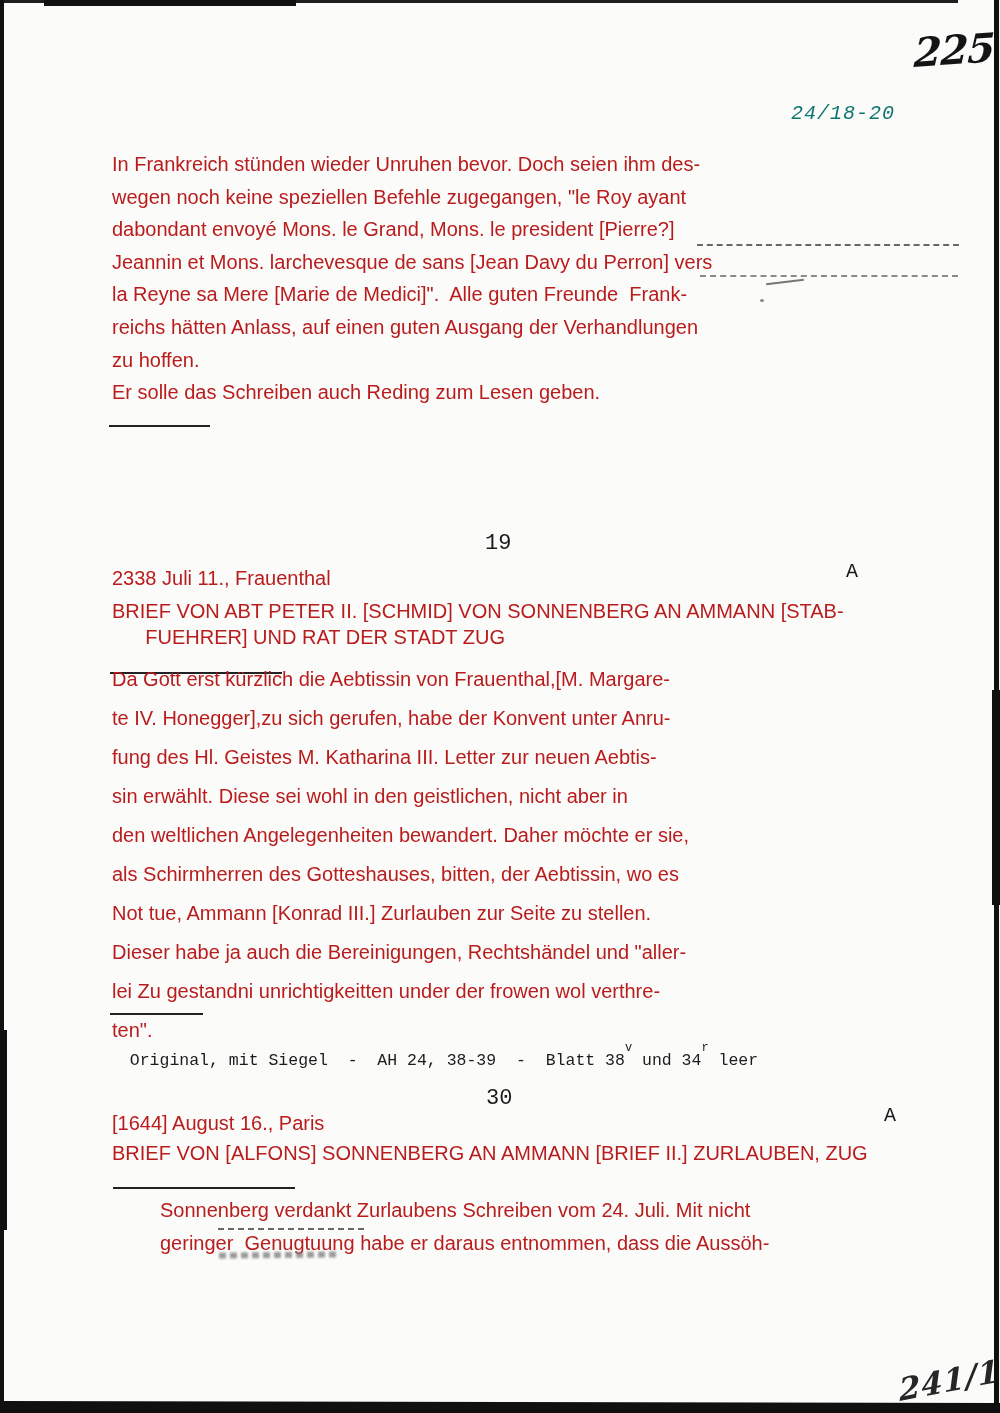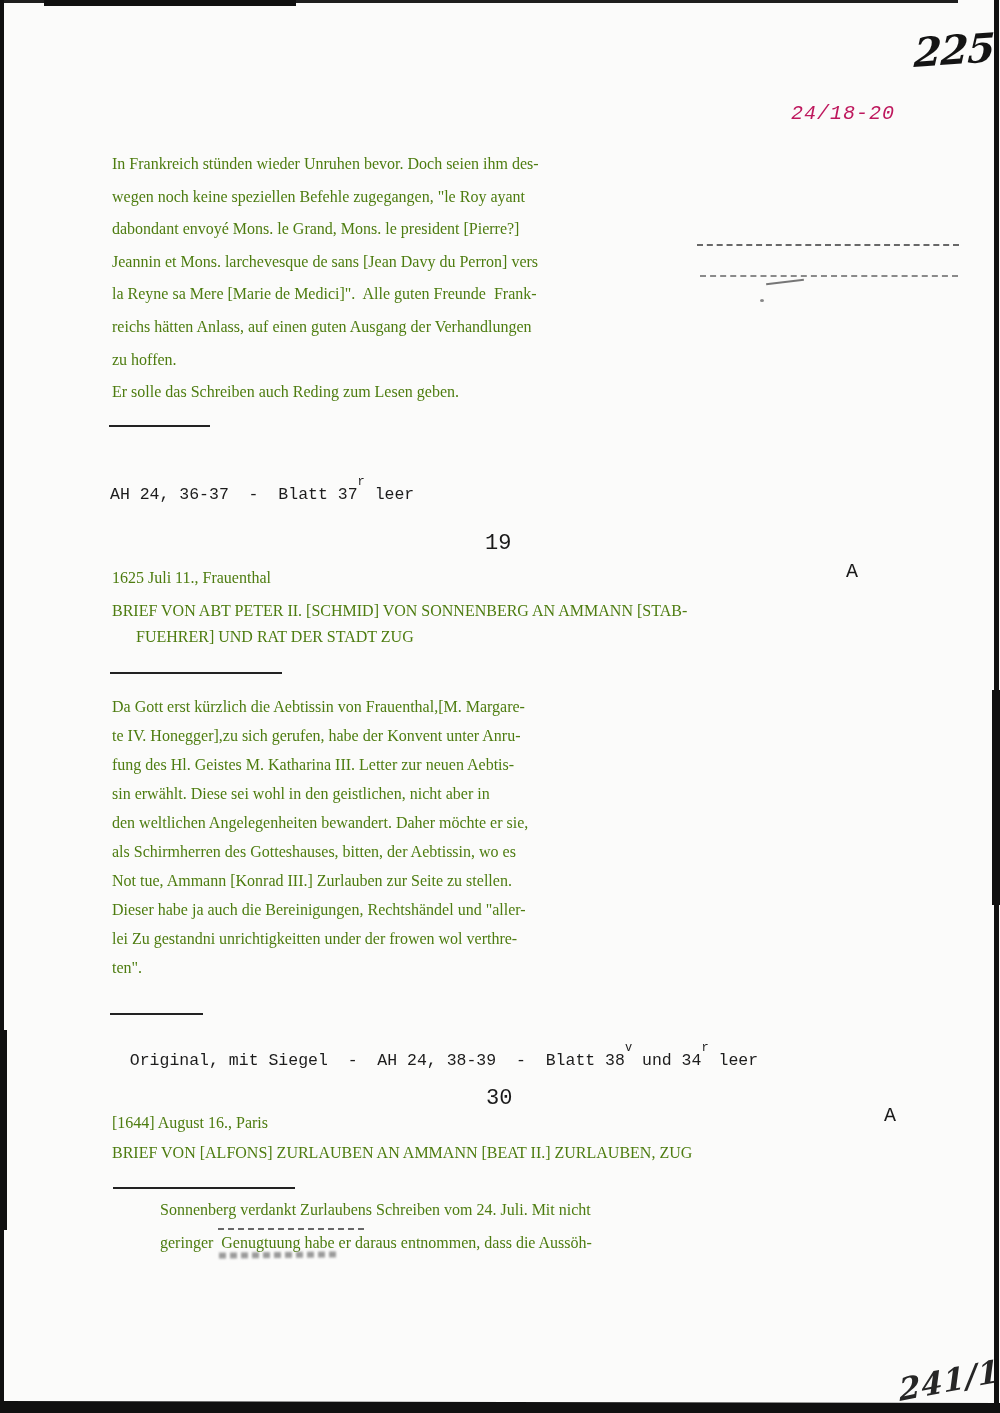--- a/index.html
+++ b/index.html
@@ -5,43 +5,43 @@
   html,body{margin:0;padding:0;}
   body{
     width:1000px;height:1413px;position:relative;overflow:hidden;
     background:#fbfbfa;
     font-family:"Liberation Mono",monospace;
     color:#1b1b1b;
   }
   .abs{position:absolute;}
   
   .tw{
-    font-family:Liberation Serif, serif;
-    font-size:16px;line-height:32.6px;white-space:pre;
-    color:#4d7c0f;letter-spacing:0px;
+    font-family:Liberation Sans, sans-serif;
+    font-size:20px;line-height:32.6px;white-space:pre;
+    color:#b91c1c;letter-spacing:0px;
   }
   .tw-title{line-height:26px;}
   .tw-small{
     font-family:"Liberation Mono",monospace;
     font-size:16.5px;line-height:19.5px;white-space:pre;color:#1c1c1c;
   }
   .tw-small sup,.sup{
     font-size:12px;position:relative;top:-7px;
   }
   .doc-number{
     font-family:"Liberation Mono",monospace;
     font-size:22px;color:#1a1a1a;
   }
   .marginal{
     font-family:"Liberation Mono",monospace;
     font-size:20px;color:#1a1a1a;
   }
   .archive-ref{
     font-family:"Liberation Mono",monospace;
-    font-style:italic;font-size:20px;color:#be185d;letter-spacing:1px;
+    font-style:italic;font-size:20px;color:#0f766e;letter-spacing:1px;
   }
   .handwriting{
     font-family:"DejaVu Serif",serif;
     font-style:italic;color:#141414;
   }
   .hw-top{
     font-size:40px;font-weight:700;letter-spacing:-1px;
     transform:rotate(-4deg) skewX(-6deg);
   }
   .hw-bottom{
@@ -89,34 +89,33 @@
 zu hoffen.
 Er solle das Schreiben auch Reding zum Lesen geben.</div>
 
 <div class="abs pencil-dash" style="left:697px;top:244px;width:262px;"></div>
 <div class="abs pencil-dash" style="left:700px;top:275px;width:258px;opacity:.65;"></div>
 <div class="abs pencil-tick" style="left:766px;top:281px;width:38px;"></div>
 <div class="abs pencil-dot" style="left:760px;top:299px;"></div>
 
 <div class="abs rule" style="left:109px;top:425px;width:101px;"></div>
 <div class="abs tw-small" style="left:110px;top:441px;">
-  <div><span>AH 24, 36-37  -  Blatt 37</span><sup>r</sup><span> leer</span></div>
 </div>
 
 <div class="abs doc-number" style="left:485px;top:531px;">19</div>
 
-<div class="abs tw" style="left:112px;top:562px;">1625 Juli 11., Frauenthal</div>
+<div class="abs tw" style="left:112px;top:562px;">2338 Juli 11., Frauenthal</div>
 <div class="abs marginal" style="left:846px;top:560px;">A</div>
 
 <div class="abs tw tw-title" style="left:112px;top:598px;">BRIEF VON ABT PETER II. [SCHMID] VON SONNENBERG AN AMMANN [STAB-
       FUEHRER] UND RAT DER STADT ZUG</div>
 
 <div class="abs rule" style="left:110px;top:672px;width:172px;"></div>
 
-<div class="abs tw" style="left:112px;top:692px;line-height:29px;">Da Gott erst kürzlich die Aebtissin von Frauenthal,[M. Margare-
+<div class="abs tw" style="left:112px;top:660px;line-height:39px;">Da Gott erst kürzlich die Aebtissin von Frauenthal,[M. Margare-
 te IV. Honegger],zu sich gerufen, habe der Konvent unter Anru-
 fung des Hl. Geistes M. Katharina III. Letter zur neuen Aebtis-
 sin erwählt. Diese sei wohl in den geistlichen, nicht aber in
 den weltlichen Angelegenheiten bewandert. Daher möchte er sie,
 als Schirmherren des Gotteshauses, bitten, der Aebtissin, wo es
 Not tue, Ammann [Konrad III.] Zurlauben zur Seite zu stellen.
 Dieser habe ja auch die Bereinigungen, Rechtshändel und "aller-
 lei Zu gestandni unrichtigkeitten under der frowen wol verthre-
 ten".</div>
 
@@ -124,21 +123,21 @@
 
 <div class="abs tw-small" style="left:110px;top:1026px;">
   <span>Original, mit Siegel  -  AH 24, 38-39  -  Blatt 38</span><sup>v</sup><span> und 34</span><sup>r</sup><span> leer</span>
 </div>
 
 <div class="abs doc-number" style="left:486px;top:1086px;">30</div>
 
 <div class="abs tw" style="left:112px;top:1107px;text-align:center;">[1644] August 16., Paris</div>
 <div class="abs marginal" style="left:884px;top:1104px;">A</div>
 
-<div class="abs tw" style="left:112px;top:1137px;">BRIEF VON [ALFONS] ZURLAUBEN AN AMMANN [BEAT II.] ZURLAUBEN, ZUG</div>
+<div class="abs tw" style="left:112px;top:1137px;">BRIEF VON [ALFONS] SONNENBERG AN AMMANN [BRIEF II.] ZURLAUBEN, ZUG</div>
 
 <div class="abs rule" style="left:113px;top:1187px;width:182px;"></div>
 
 <div class="abs tw" style="left:112px;top:1194px;margin-left:48px;">Sonnenberg verdankt Zurlaubens Schreiben vom 24. Juli. Mit nicht
 geringer  Genugtuung habe er daraus entnommen, dass die Aussöh-</div>
 
 <div class="abs pencil-dash" style="left:218px;top:1228px;width:146px;"></div>
 <div class="abs pencil-smudge" style="left:219px;top:1252px;width:118px;"></div>
 
 <div class="abs handwriting hw-bottom" style="left:898px;top:1360px;">241/19</div>

